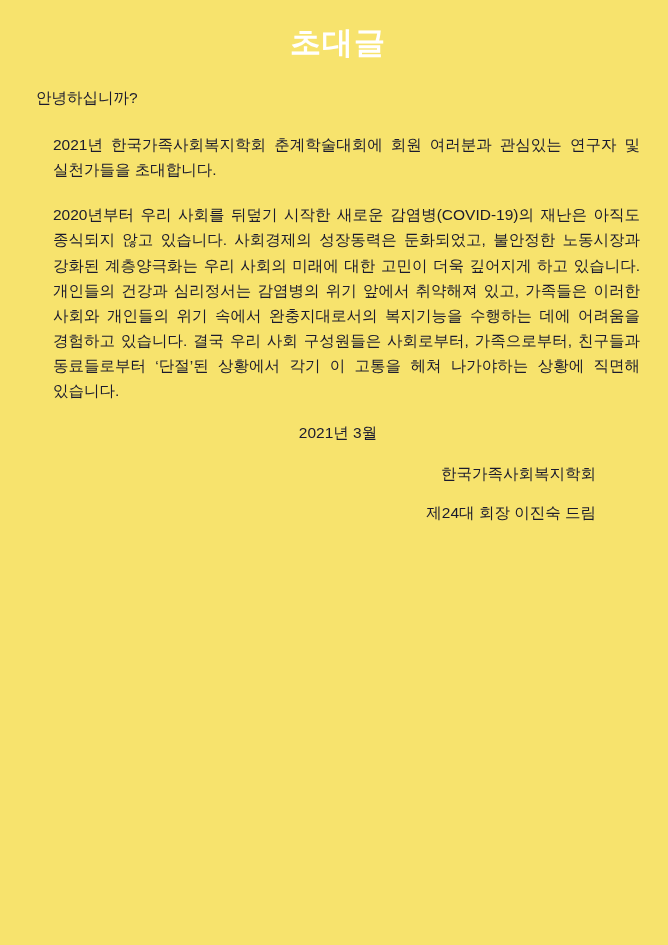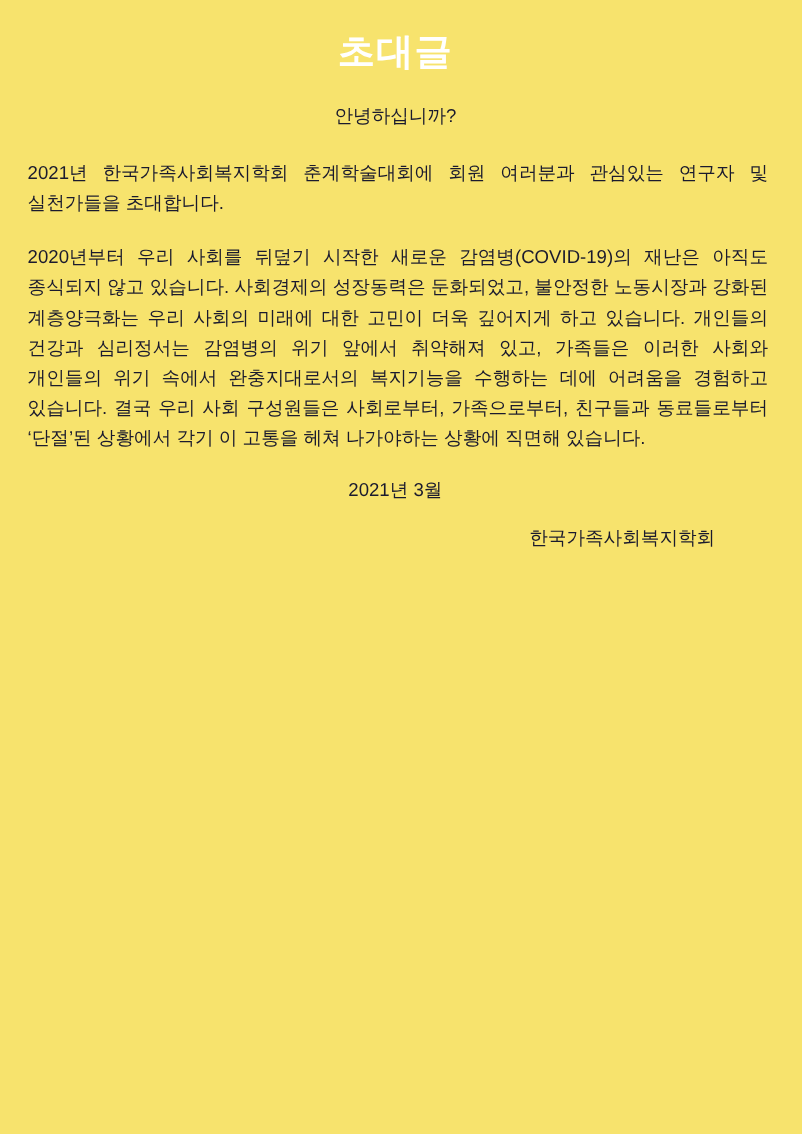--- a/index.html
+++ b/index.html
@@ -11,42 +11,41 @@
     height: 945px;
     background: #f7e36d;
     font-family: "Liberation Sans", sans-serif;
     color: #1a1a2e;
     overflow: hidden;
   }
   .page {
     width: 668px;
     height: 681px;
     box-sizing: border-box;
-    padding: 18px 28px 10px 19px;
+    padding: 18px 28px 10px 36px;
     position: relative;
   }
   .title {
     text-align: center;
     font-size: 31px;
     font-weight: bold;
     color: #ffffff;
     letter-spacing: 1px;
     margin: 8px 0 26px 0;
     line-height: 1.1;
   }
   .greeting {
     font-size: 15.5px;
     line-height: 1.55;
     margin: 0 0 22px 0;
-    text-align: center;
   }
   .para {
     font-size: 15.5px;
     line-height: 1.62;
-    margin: 0 0 20px 4px;
+    margin: 0 0 20px 17px;
     text-align: justify;
     text-justify: inter-character;
     word-break: keep-all;
   }
   .date {
     text-align: center;
     font-size: 15.5px;
     margin: 8px 0 18px 0;
   }
   .signature {
@@ -68,15 +67,16 @@
 
   <p class="greeting">안녕하십니까?</p>
 
   <p class="para">2021년 한국가족사회복지학회 춘계학술대회에 회원 여러분과 관심있는 연구자 및 실천가들을 초대합니다.</p>
   <p class="para">2020년부터 우리 사회를 뒤덮기 시작한 새로운 감염병(COVID-19)의 재난은 아직도 종식되지 않고 있습니다. 사회경제의 성장동력은 둔화되었고, 불안정한 노동시장과 강화된 계층양극화는 우리 사회의 미래에 대한 고민이 더욱 깊어지게 하고 있습니다. 개인들의 건강과 심리정서는 감염병의 위기 앞에서 취약해져 있고, 가족들은 이러한 사회와 개인들의 위기 속에서 완충지대로서의 복지기능을 수행하는 데에 어려움을 경험하고 있습니다. 결국 우리 사회 구성원들은 사회로부터, 가족으로부터, 친구들과 동료들로부터 ‘단절’된 상황에서 각기 이 고통을 헤쳐 나가야하는 상황에 직면해 있습니다.</p>
 
   <div class="date">2021년 3월</div>
 
   <div class="signature">
     <div>한국가족사회복지학회</div>
+    <div>제24대 회장 이진숙 드림</div>
   </div>
 
 </div>
 
 </body></html>

